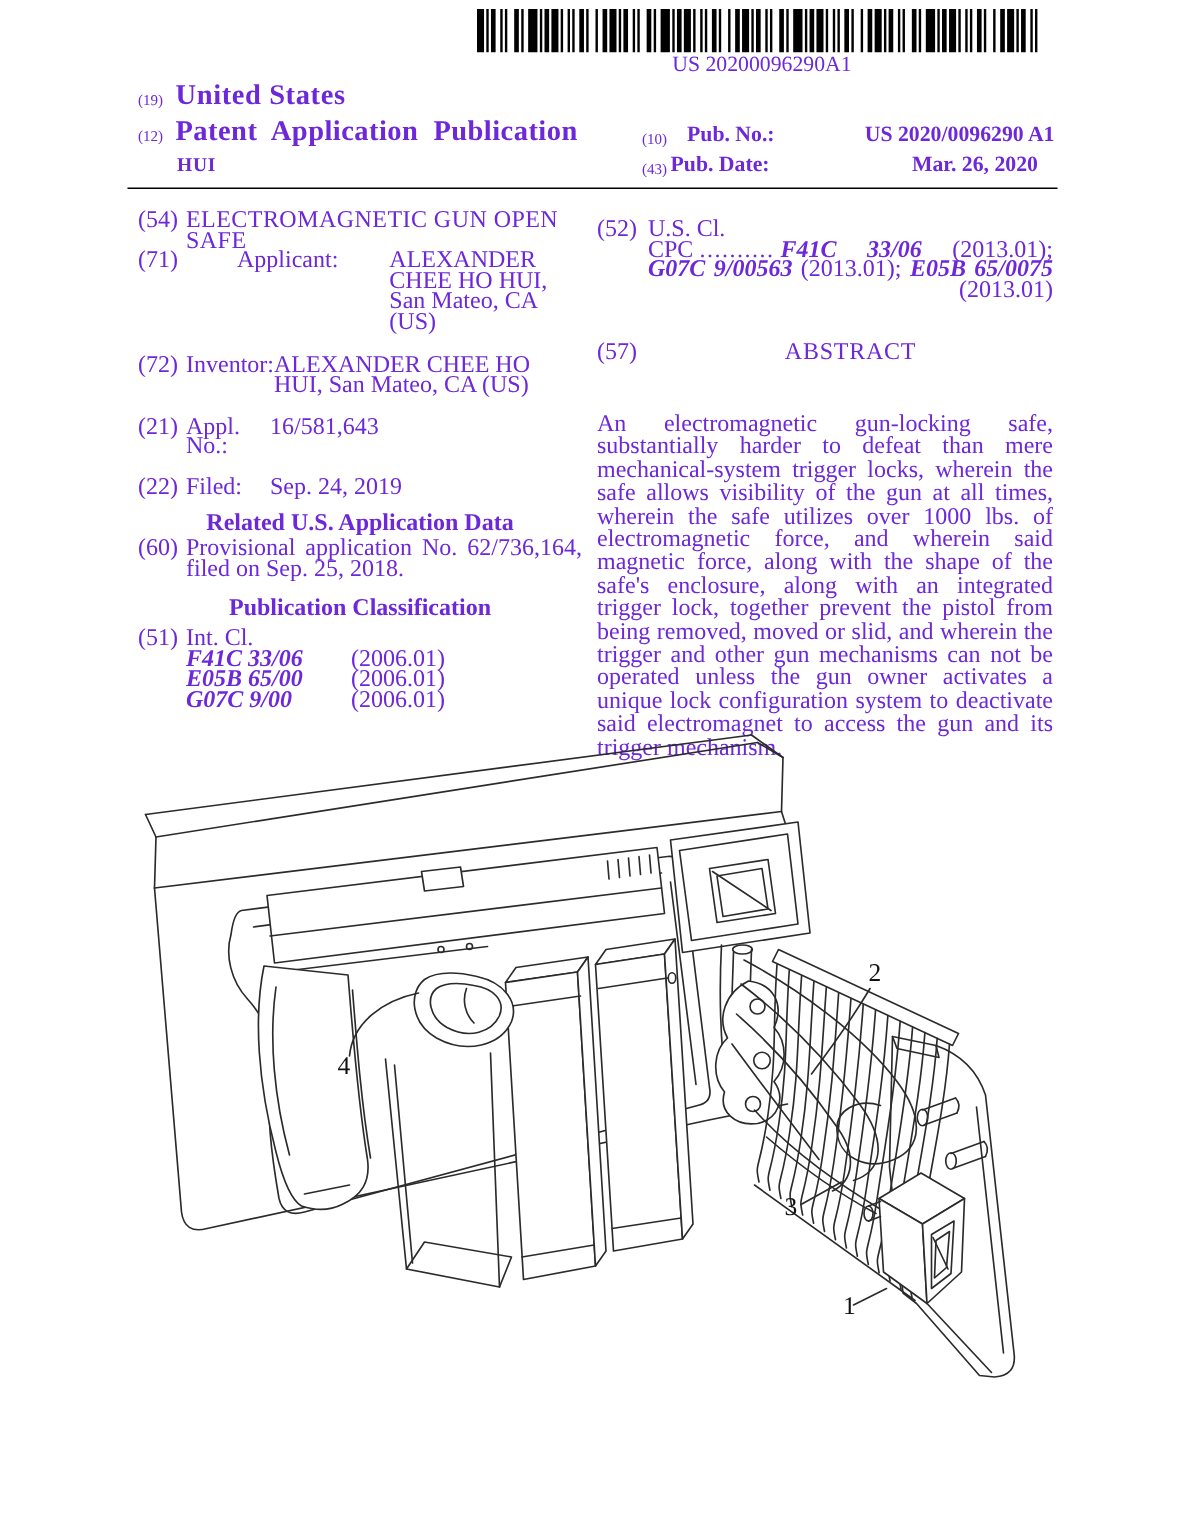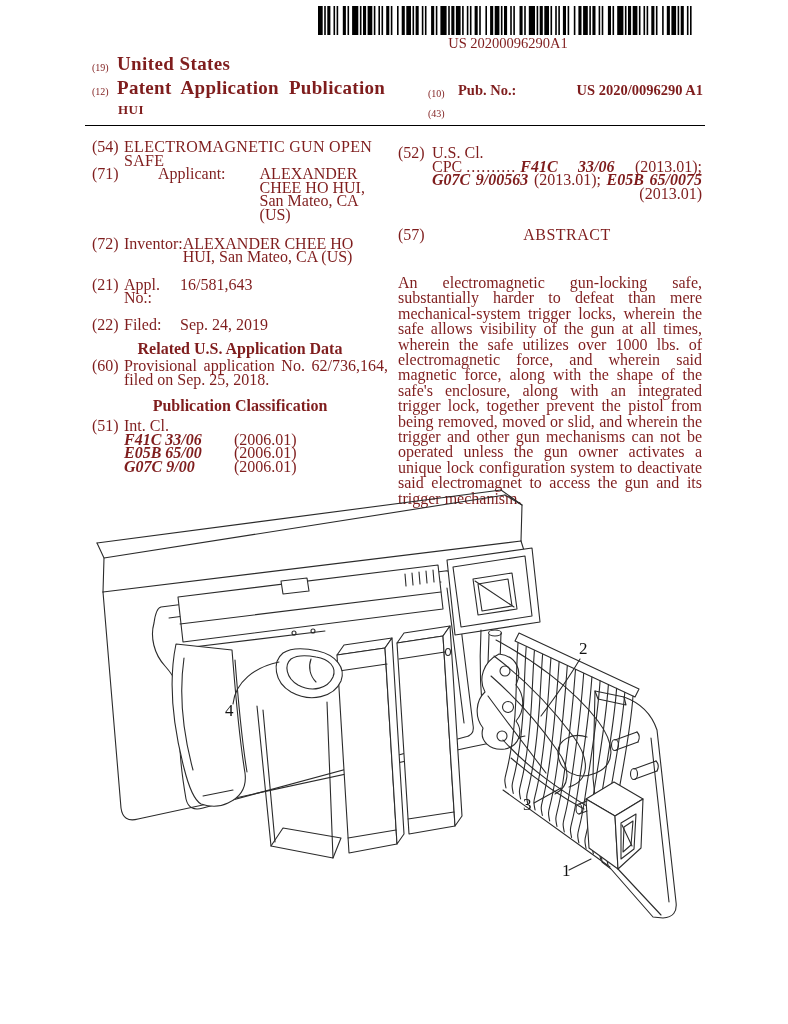--- a/index.html
+++ b/index.html
@@ -1,17 +1,17 @@
 <!DOCTYPE html>
 <html><head>
 <meta charset="utf-8">
 <style>
   html,body{margin:0;padding:0;background:#e8e8e8;}
   .page{position:relative;width:788px;height:1024px;background:#ffffff;margin:0 auto;
-        font-family:"Liberation Serif",serif;color:#7f1d1d;overflow:hidden;}
+        font-family:"Liberation Serif",serif;color:#6d28d9;overflow:hidden;}
   .abs{position:absolute;}
   .tiny{font-size:10px;}
   .b{font-weight:normal;}
   .bi{font-weight:bold;font-style:italic;}
   
   .country{font-size:19px;font-weight:bold;letter-spacing:.4px;}
   .doctype{font-size:19px;font-weight:bold;letter-spacing:.3px;word-spacing:5px;}
   .author{font-size:13px;font-weight:bold;letter-spacing:.5px;}
   .publine{display:flex;justify-content:space-between;font-size:14.5px;font-weight:bold;}
   .rule{border-top:1.9px solid #000;}
@@ -126,20 +126,24 @@
   <div class="abs tiny" style="left:92px;top:86px;">(12)</div>
   <div class="abs doctype" style="left:117px;top:77px;">Patent Application Publication</div>
   <div class="abs author" style="left:118px;top:102px;">HUI</div>
 
   <div class="abs tiny" style="left:428px;top:88px;">(10)</div>
   <div class="abs publine" style="left:458px;top:82px;width:245px;">
     <span>Pub. No.:</span>
     <span>US 2020/0096290 A1</span>
   </div>
   <div class="abs tiny" style="left:428px;top:108px;">(43)</div>
+  <div class="abs publine" style="left:447px;top:102px;width:245px;">
+    <span>Pub. Date:</span>
+    <span>Mar. 26, 2020</span>
+  </div>
 
   <div class="abs rule" style="left:85px;top:125px;width:620px;"></div>
 
   <div class="abs col" style="left:92px;top:140px;width:296px;">
     <div class="row">
       <span class="c">(54)</span>
       <span class="b" style="letter-spacing:.3px;">ELECTROMAGNETIC GUN OPEN SAFE</span>
     </div>
 
     <div class="row" style="gap:34px;">

